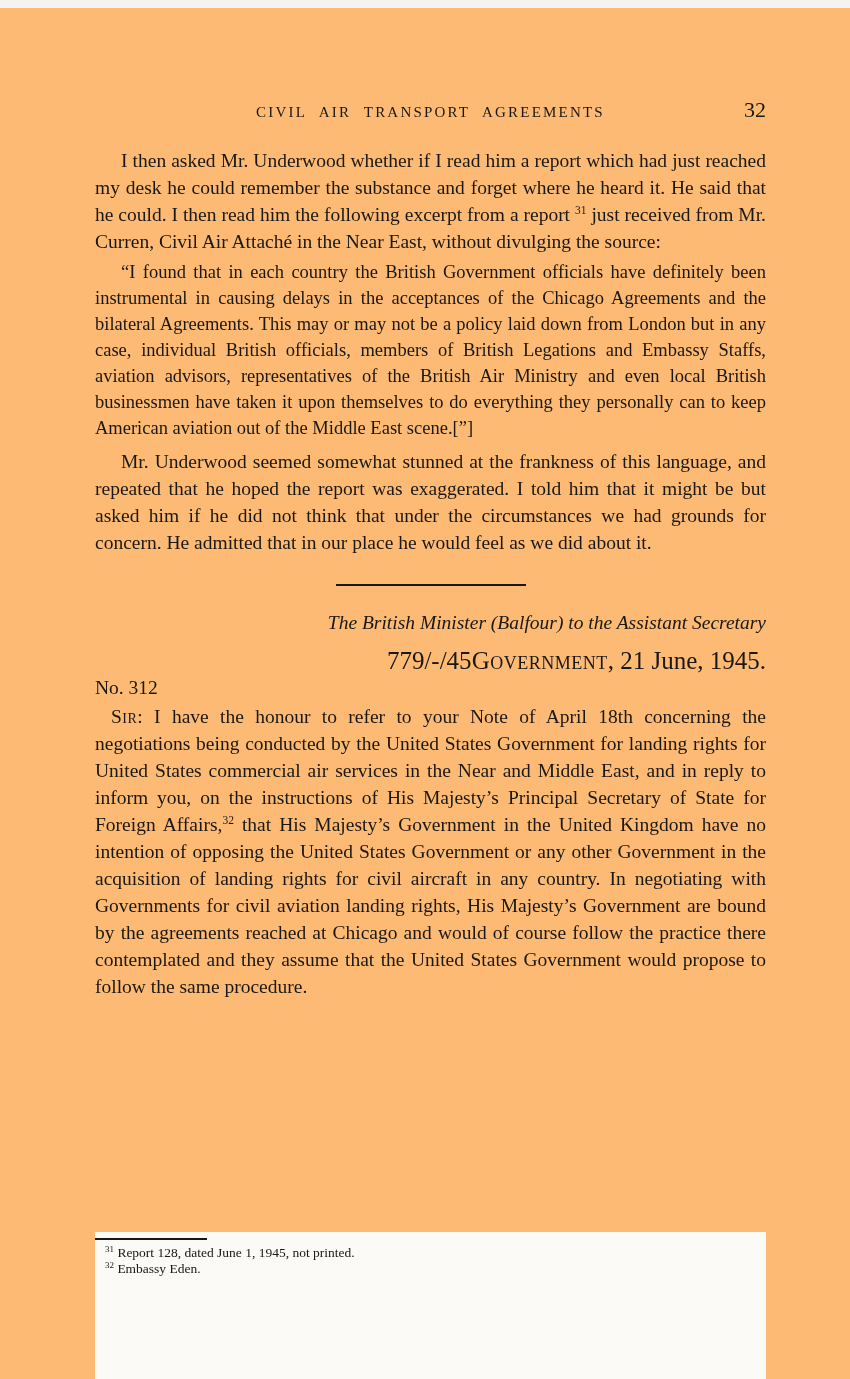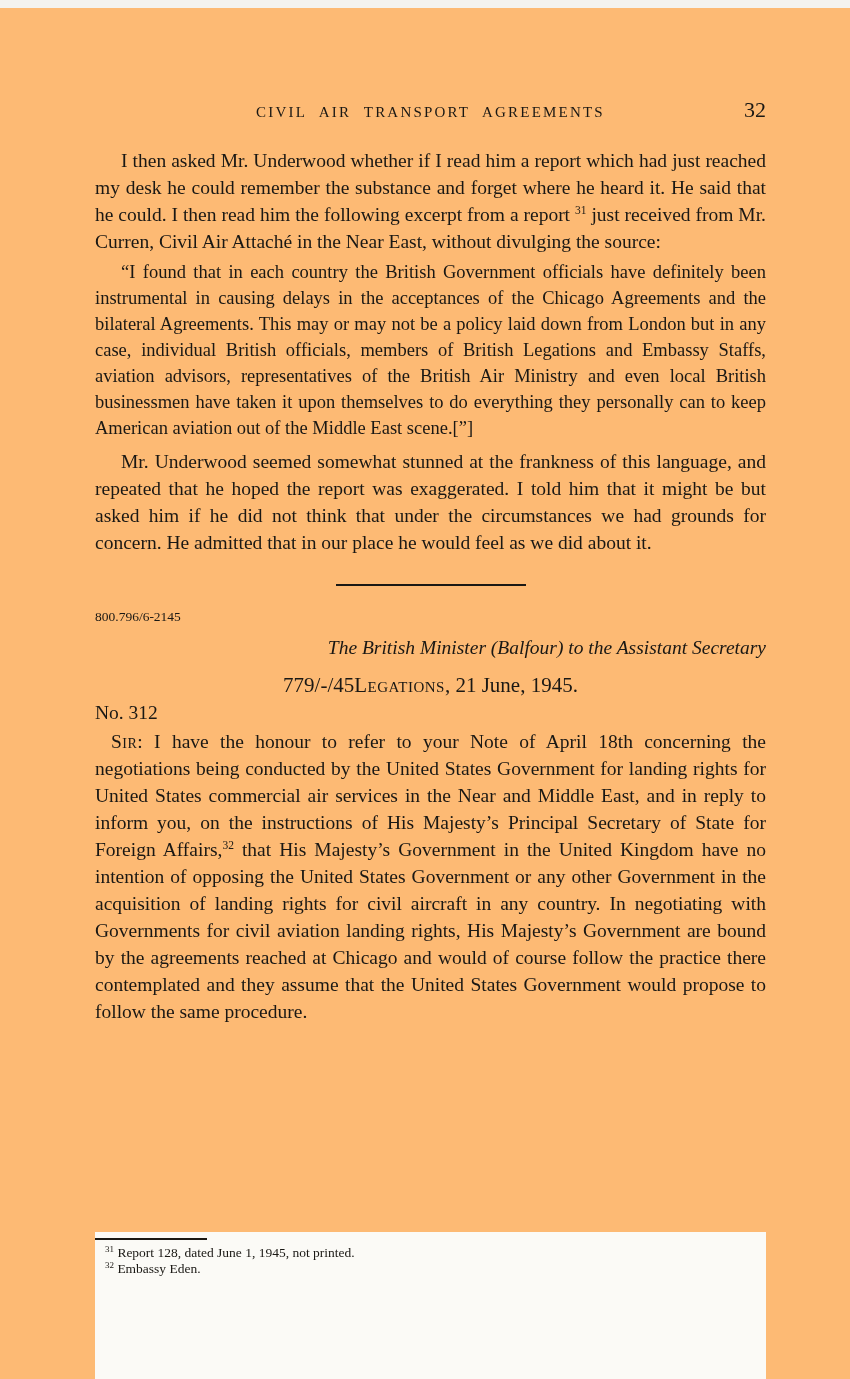--- a/index.html
+++ b/index.html
@@ -76,22 +76,22 @@
   }
   .doc-heading {
     text-align: right;
     font-style: italic;
     font-size: 19.5px;
     line-height: 27px;
     margin-bottom: 11px;
   }
   .ref-date-row {
     display: flex;
-    justify-content: center;
-    font-size: 21px;
+    justify-content: flex-end;
+    font-size: 25px;
     line-height: 27px;
   }
   .doc-number {
     font-size: 19.5px;
     line-height: 27px;
   }
   .letter { text-indent: 16px !important; margin-top: 2px !important; }
 
   .sc { font-variant: small-caps; letter-spacing: 0.5px; }
 
@@ -134,29 +134,28 @@
 
 
     <p><span>I then asked Mr. Underwood whether if I read him a report which had just reached my desk he could remember the substance and forget where he heard it. He said that he could. I then read him the following excerpt from a report </span><sup class="fnref">31</sup><span> just received from Mr. Curren, Civil Air Attaché in the Near East, without divulging the source:</span></p>
 
     <p class="excerpt">“I found that in each country the British Government officials have definitely been instrumental in causing delays in the acceptances of the Chicago Agreements and the bilateral Agreements. This may or may not be a policy laid down from London but in any case, individual British officials, members of British Legations and Embassy Staffs, aviation advisors, representatives of the British Air Ministry and even local British businessmen have taken it upon themselves to do everything they personally can to keep American aviation out of the Middle East scene.[”]</p>
 
     <p>Mr. Underwood seemed somewhat stunned at the frankness of this language, and repeated that he hoped the report was exaggerated. I told him that it might be but asked him if he did not think that under the circumstances we had grounds for concern. He admitted that in our place he would feel as we did about it.</p>
 
     <div class="section-rule"></div>
 
-    <div class="file-number">800.796/6-2145</div>
 
     <div class="doc-heading">
       <div>The British Minister (Balfour) to the Assistant Secretary</div>
     </div>
 
     <div class="ref-date-row">
       <span>779/-/45</span>
-      <span><span class="sc">Legations</span><span>, 21 June, 1945.</span></span>
+      <span><span class="sc">Government</span><span>, 21 June, 1945.</span></span>
     </div>
 
     <div class="doc-number">No. 312</div>
 
     <p class="letter"><span class="sc">Sir</span><span>: I have the honour to refer to your Note of April 18th concerning the negotiations being conducted by the United States Government for landing rights for United States commercial air services in the Near and Middle East, and in reply to inform you, on the instructions of His Majesty’s Principal Secretary of State for Foreign Affairs,</span><sup class="fnref">32</sup><span> that His Majesty’s Government in the United Kingdom have no intention of opposing the United States Government or any other Government in the acquisition of landing rights for civil aircraft in any country. In negotiating with Governments for civil aviation landing rights, His Majesty’s Government are bound by the agreements reached at Chicago and would of course follow the practice there contemplated and they assume that the United States Government would propose to follow the same procedure.</span></p>
 
   </main>
 
   <footer class="footnotes">
     <div class="footnote-rule"></div>

